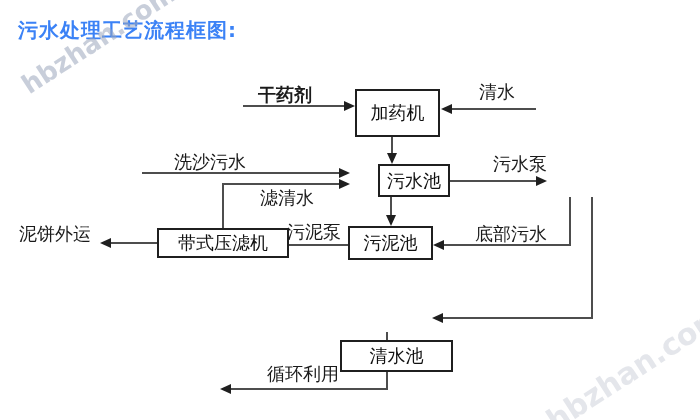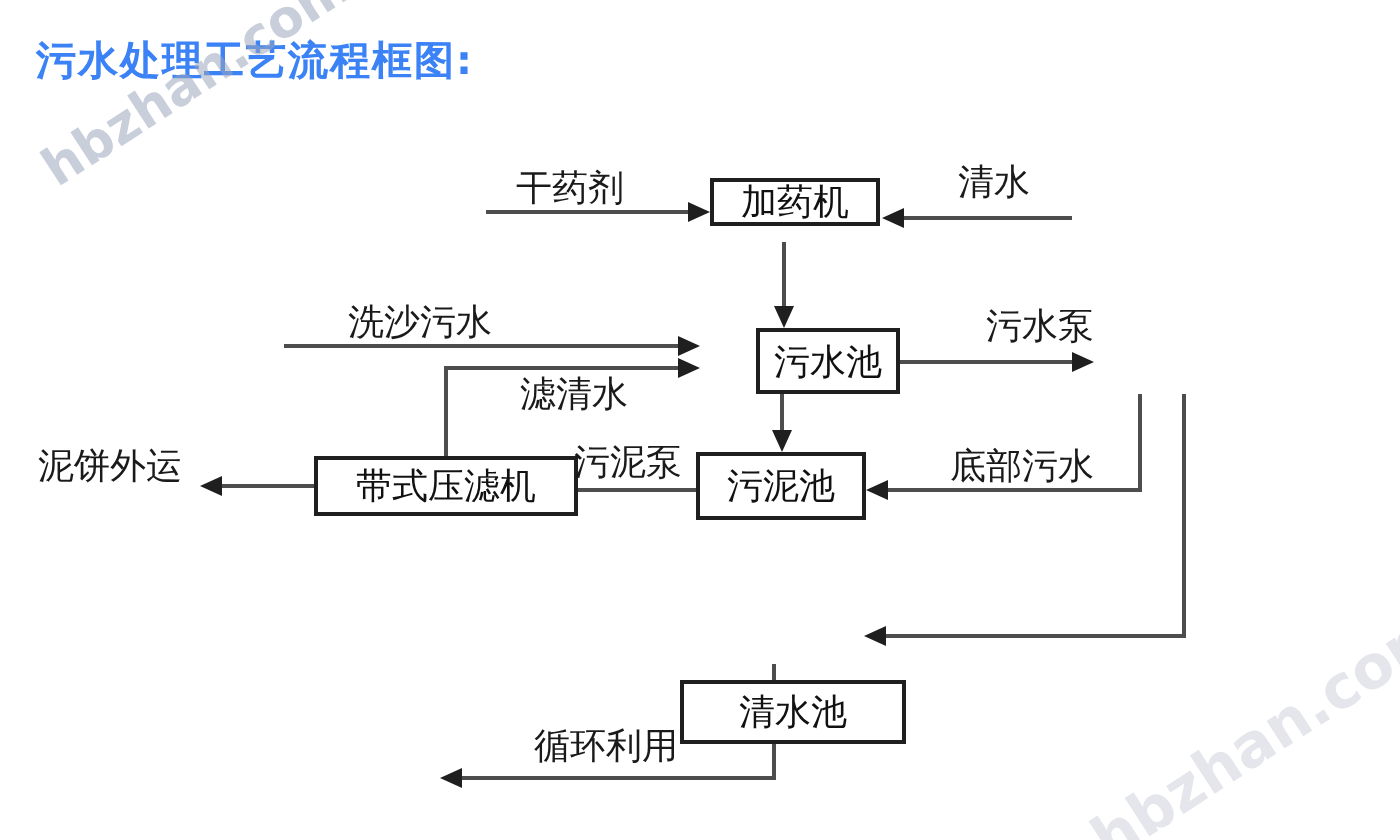--- a/index.html
+++ b/index.html
@@ -37,27 +37,27 @@
 </head>
 <body>
 
 <div id="stage">
 
   <div class="wm wm-tl">hbzhan.com</div>
   <div class="wm wm-br">hbzhan.com</div>
 
   <div class="title">污水处理工艺流程框图:</div>
 
-  <div class="box" style="left:355px;top:89px;width:85px;height:24px;">加药机</div>
+  <div class="box" style="left:355px;top:89px;width:85px;height:48px;">加药机</div>
   <div class="box" style="left:350px;top:164px;width:72px;height:33px;margin-left:28px;">污水池</div>
   <div class="box" style="left:348px;top:226px;width:85px;height:34px;">污泥池</div>
   <div class="box" style="left:157px;top:228px;width:132px;height:30px;">带式压滤机</div>
   <div class="box" style="left:340px;top:312px;width:113px;height:32px;margin-top:28px;">清水池</div>
 
-  <div class="lbl" style="left:258px;top:85px;">干药剂</div>
+  <div class="lbl" style="left:258px;top:85px;font-weight:bold;">干药剂</div>
   <div class="lbl" style="left:479px;top:82px;">清水</div>
   <div class="lbl" style="left:174px;top:152px;">洗沙污水</div>
   <div class="lbl" style="left:260px;top:188px;">滤清水</div>
   <div class="lbl" style="left:453px;top:154px;margin-left:40px;">污水泵</div>
   <div class="lbl" style="left:475px;top:224px;">底部污水</div>
   <div class="lbl" style="left:287px;top:222px;">污泥泵</div>
   <div class="lbl" style="left:19px;top:224px;">泥饼外运</div>
   <div class="lbl" style="left:267px;top:364px;">循环利用</div>
 
   <div class="conn">

